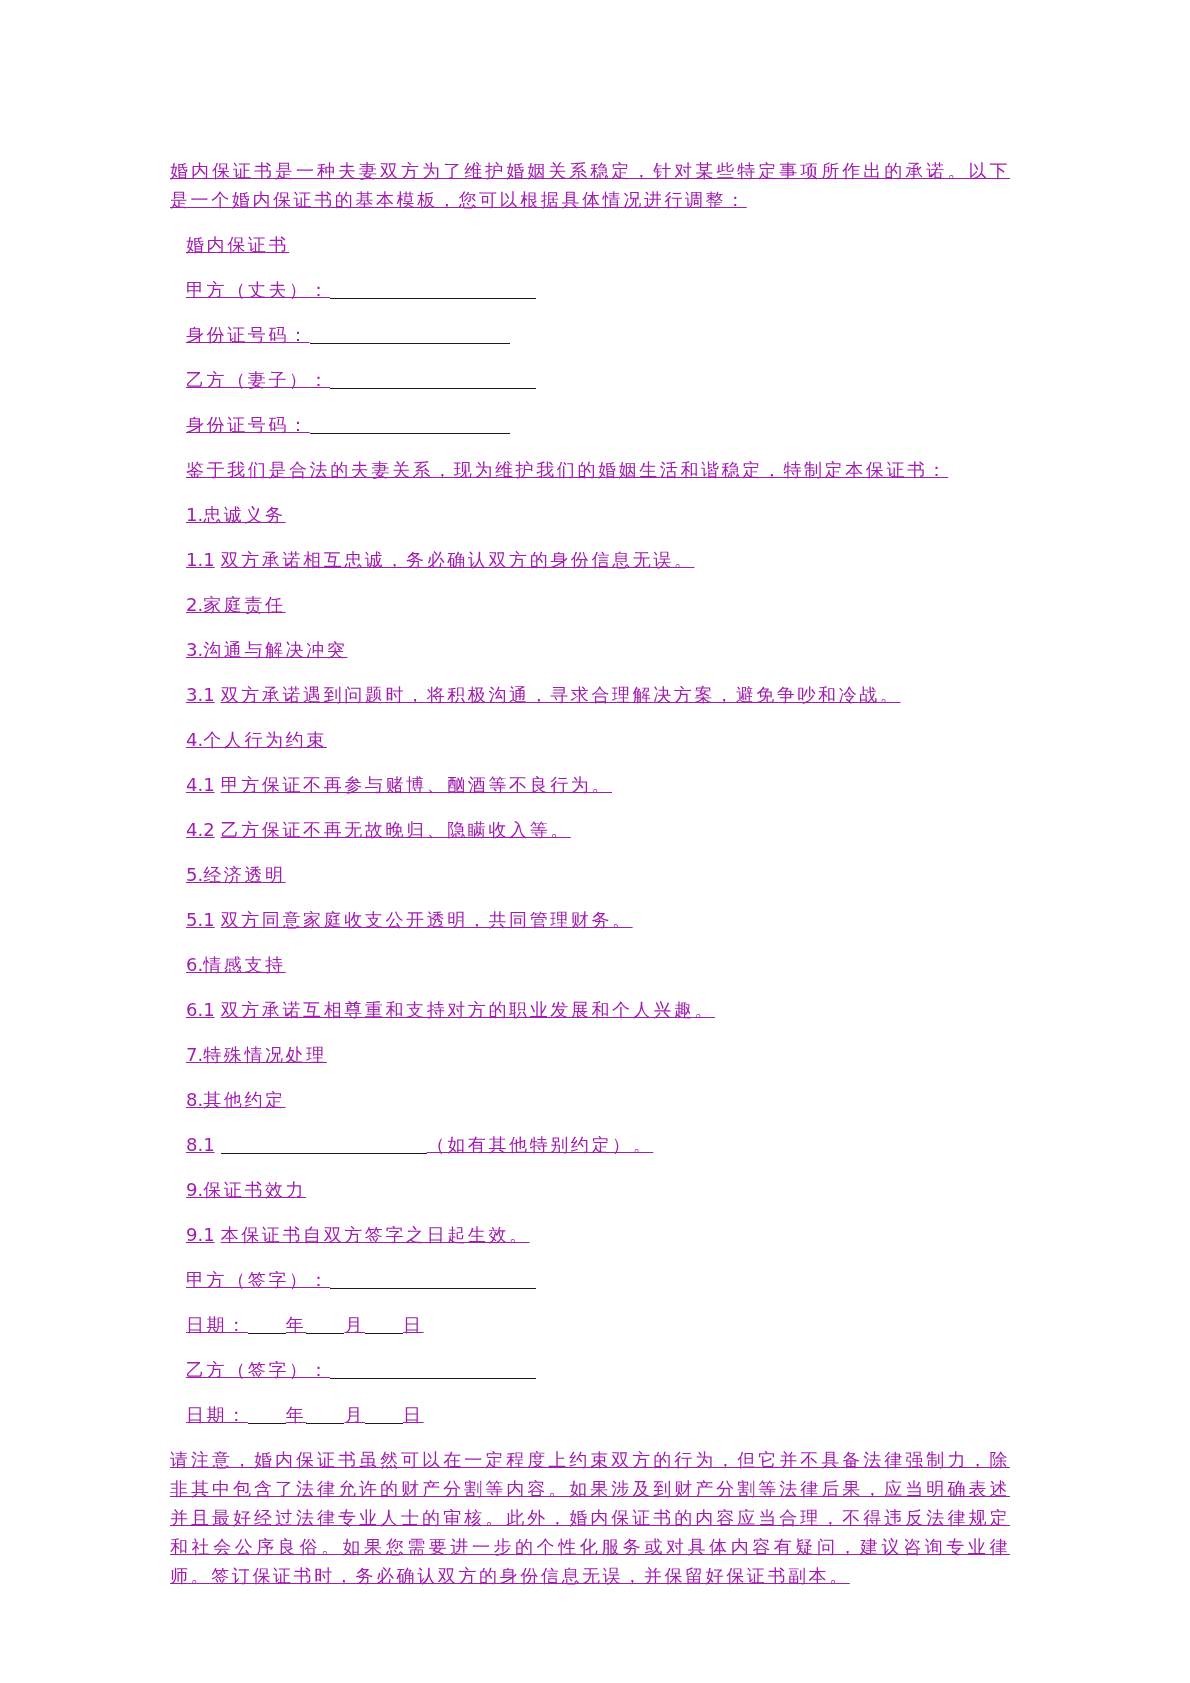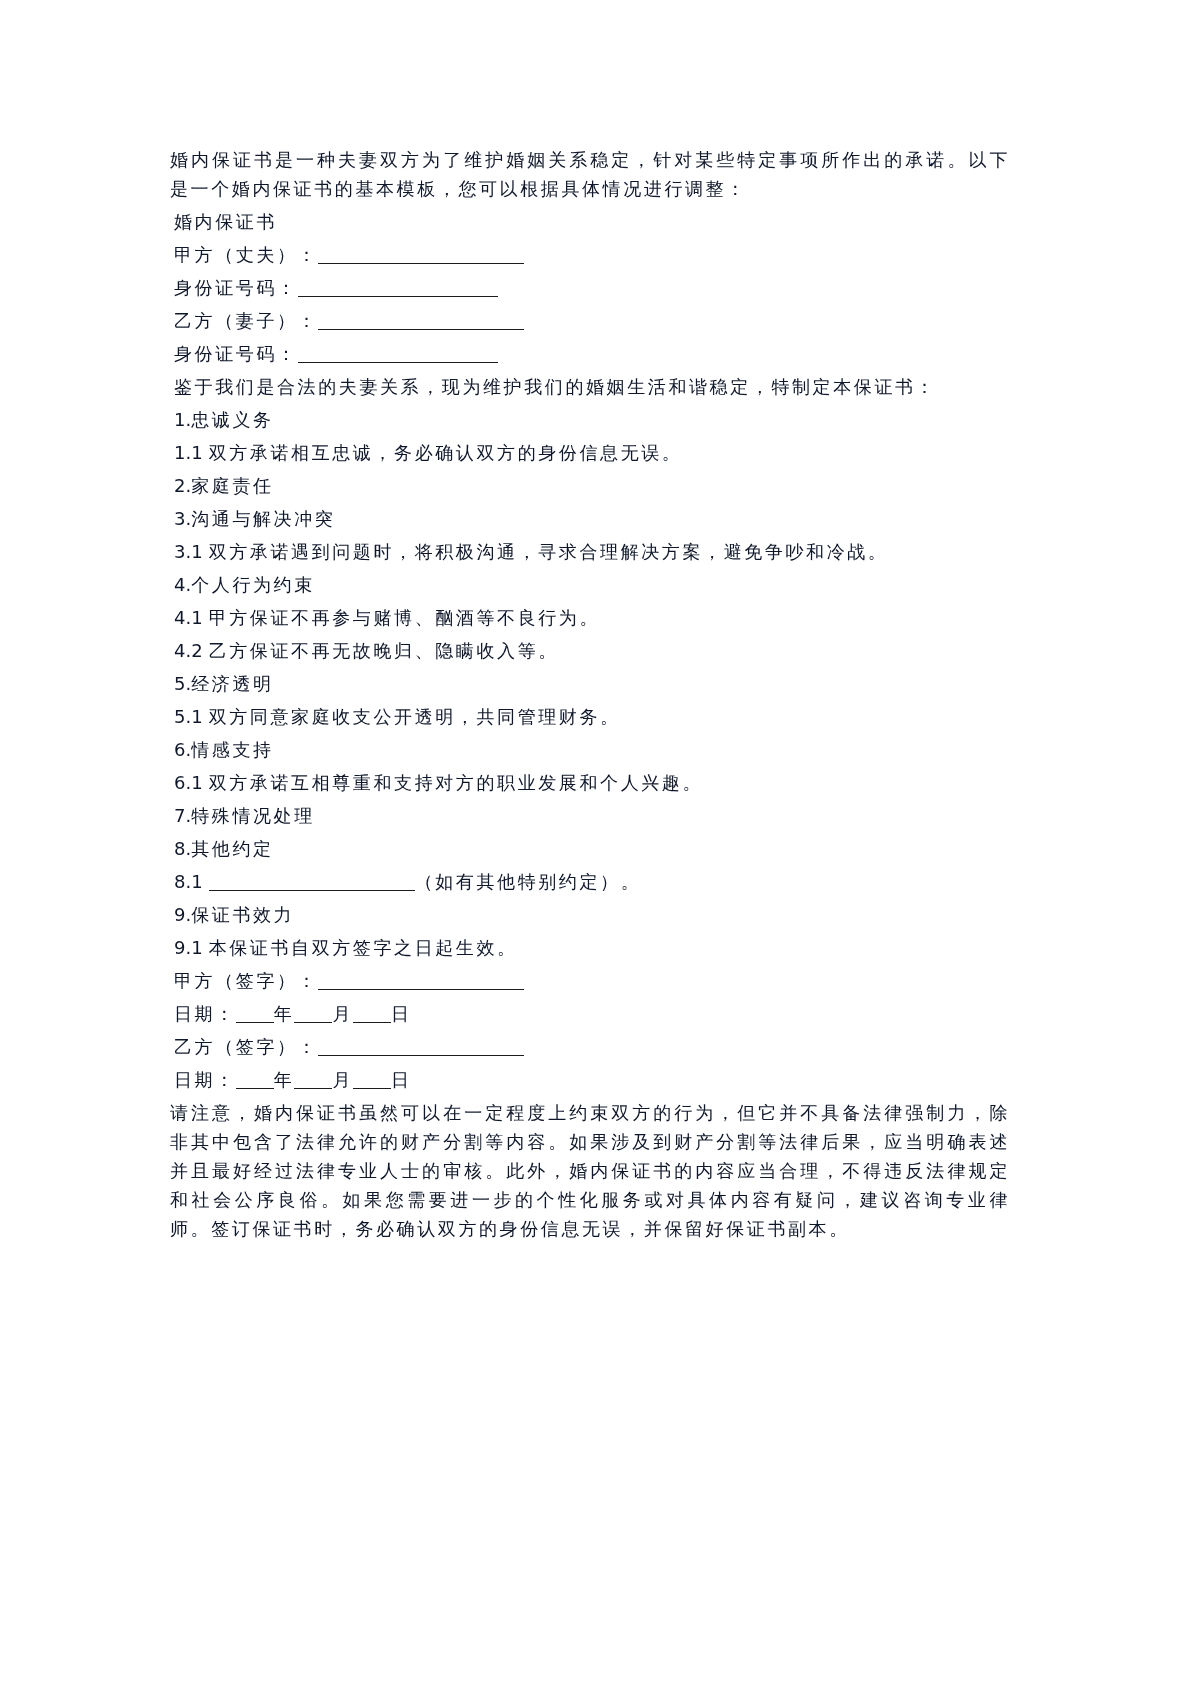--- a/index.html
+++ b/index.html
@@ -9,32 +9,33 @@
   }
   body {
     width: 1190px;
     height: 1683px;
     position: relative;
     overflow: hidden;
   }
   .page {
     position: absolute;
     left: 170px;
-    top: 145px;
+    top: 156px;
     width: 840px;
     font-family: "DejaVu Sans", "Liberation Sans", sans-serif;
     font-size: 18px;
     line-height: 29px;
-    color: #0f172a;
+    color: #a21caf;
     letter-spacing: 2.6px;
+    text-decoration: underline;
   }
   .line {
     display: block;
     white-space: nowrap;
-    margin: 4px;
+    margin: 16px;
   }
   .para {
     display: block;
     margin: 0;
     text-align: justify;
     text-align-last: left;
   }
   .blank {
     display: inline-block;
     border-bottom: 1.2px solid #1c1c1c;

